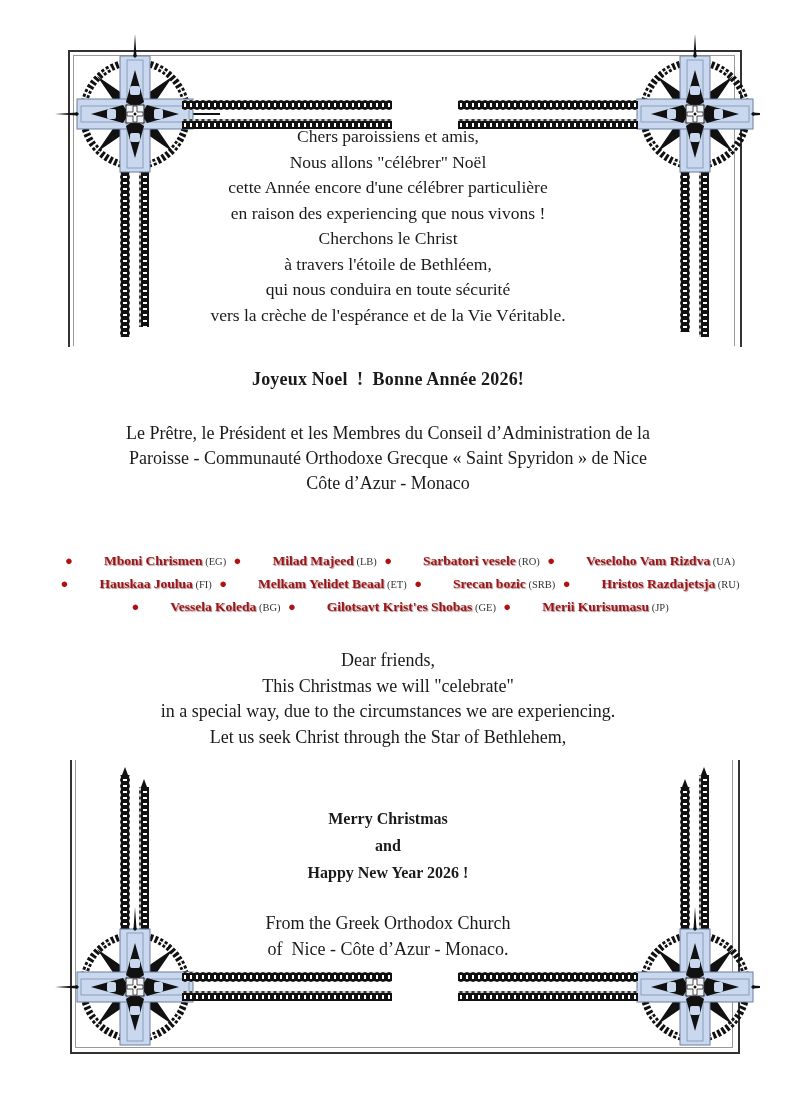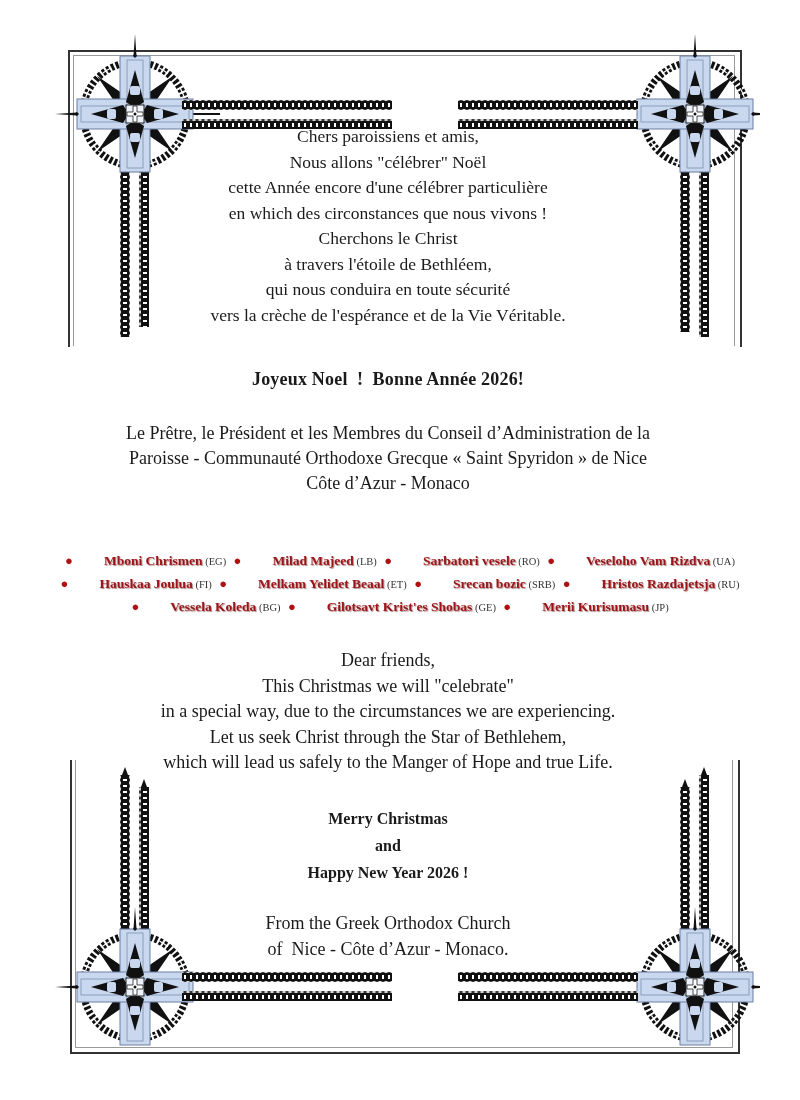--- a/index.html
+++ b/index.html
@@ -109,21 +109,21 @@
 </svg>
 <svg class="ornament" style="left:458px;top:972px;" width="180" height="30" viewBox="0 0 180 30">
   <rect x="0" y="0" width="180" height="10" fill="url(#chain-h)"></rect>
   <rect x="0" y="19" width="180" height="10" fill="url(#chain-h)"></rect>
 </svg>
 
 <div class="text-block fr-msg">
   <div>Chers paroissiens et amis,</div>
   <div>Nous allons "célébrer" Noël</div>
   <div>cette Année encore d'une célébrer particulière</div>
-  <div>en which des circonstances que nous vivons !</div>
+  <div>en raison des experiencing que nous vivons !</div>
   <div>Cherchons le Christ</div>
   <div>à travers l'étoile de Bethléem,</div>
   <div>qui nous conduira en toute sécurité</div>
   <div>vers la crèche de l'espérance et de la Vie Véritable.</div>
 </div>
 
 <div class="text-block greet-fr" style="white-space:pre;">Joyeux Noel  !  Bonne Année 2026!</div>
 
 <div class="text-block sign-fr">
   <div>Le Prêtre, le Président et les Membres du Conseil d’Administration de la</div>
@@ -135,21 +135,20 @@
     <div><span class="wish"><span class="dot" style="color: rgb(176, 16, 16);">●</span><span class="w" style="color: rgb(155, 20, 24);">Mboni Chrismen</span><span class="cc"> (EG)</span></span> <span class="wish"><span class="dot" style="color: rgb(176, 16, 16);">●</span><span class="w" style="color: rgb(155, 20, 24);">Milad Majeed</span><span class="cc"> (LB)</span></span> <span class="wish"><span class="dot" style="color: rgb(176, 16, 16);">●</span><span class="w" style="color: rgb(155, 20, 24);">Sarbatori vesele</span><span class="cc"> (RO)</span></span> <span class="wish"><span class="dot" style="color: rgb(176, 16, 16);">●</span><span class="w" style="color: rgb(155, 20, 24);">Veseloho Vam Rizdva</span><span class="cc"> (UA)</span></span> </div>
     <div><span class="wish"><span class="dot" style="color: rgb(176, 16, 16);">●</span><span class="w" style="color: rgb(155, 20, 24);">Hauskaa Joulua</span><span class="cc"> (FI)</span></span> <span class="wish"><span class="dot" style="color: rgb(176, 16, 16);">●</span><span class="w" style="color: rgb(155, 20, 24);">Melkam Yelidet Beaal</span><span class="cc"> (ET)</span></span> <span class="wish"><span class="dot" style="color: rgb(176, 16, 16);">●</span><span class="w" style="color: rgb(155, 20, 24);">Srecan bozic</span><span class="cc"> (SRB)</span></span> <span class="wish"><span class="dot" style="color: rgb(176, 16, 16);">●</span><span class="w" style="color: rgb(155, 20, 24);">Hristos Razdajetsja</span><span class="cc"> (RU)</span></span> </div>
     <div><span class="wish"><span class="dot" style="color: rgb(176, 16, 16);">●</span><span class="w" style="color: rgb(155, 20, 24);">Vessela Koleda</span><span class="cc"> (BG)</span></span> <span class="wish"><span class="dot" style="color: rgb(176, 16, 16);">●</span><span class="w" style="color: rgb(155, 20, 24);">Gilotsavt Krist'es Shobas</span><span class="cc"> (GE)</span></span> <span class="wish"><span class="dot" style="color: rgb(176, 16, 16);">●</span><span class="w" style="color: rgb(155, 20, 24);">Merii Kurisumasu</span><span class="cc"> (JP)</span></span> </div>
   </div>
 
 <div class="text-block en-msg">
   <div>Dear friends,</div>
   <div>This Christmas we will "celebrate"</div>
   <div>in a special way, due to the circumstances we are experiencing.</div>
   <div>Let us seek Christ through the Star of Bethlehem,</div>
-  <div>which will lead us safely to the Manger of Hope and true Life.</div>
 </div>
 
 <div class="text-block greet-en">
   <div>Merry Christmas</div>
   <div>and</div>
   <div>Happy New Year 2026 !</div>
 </div>
 
 <div class="text-block sign-en">
   <div style="white-space:pre;">From the Greek Orthodox Church</div>

